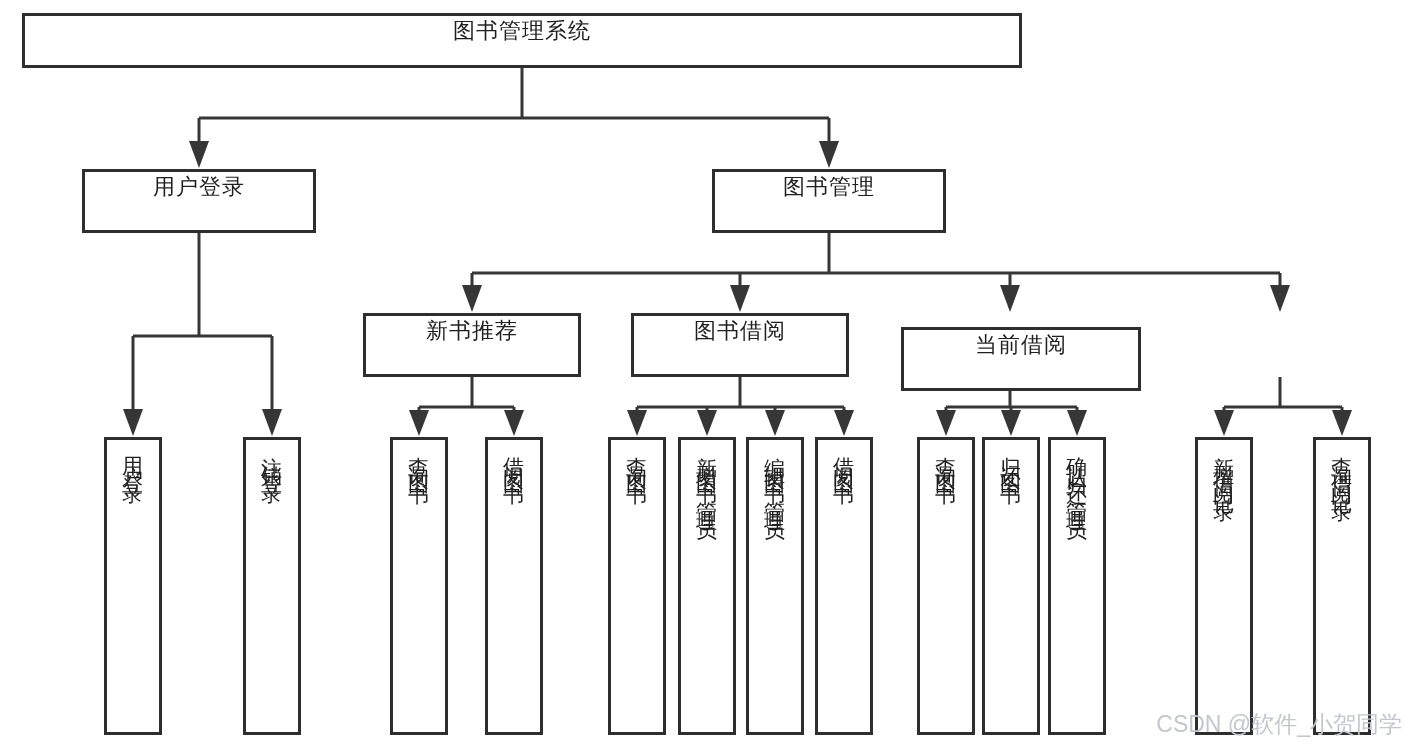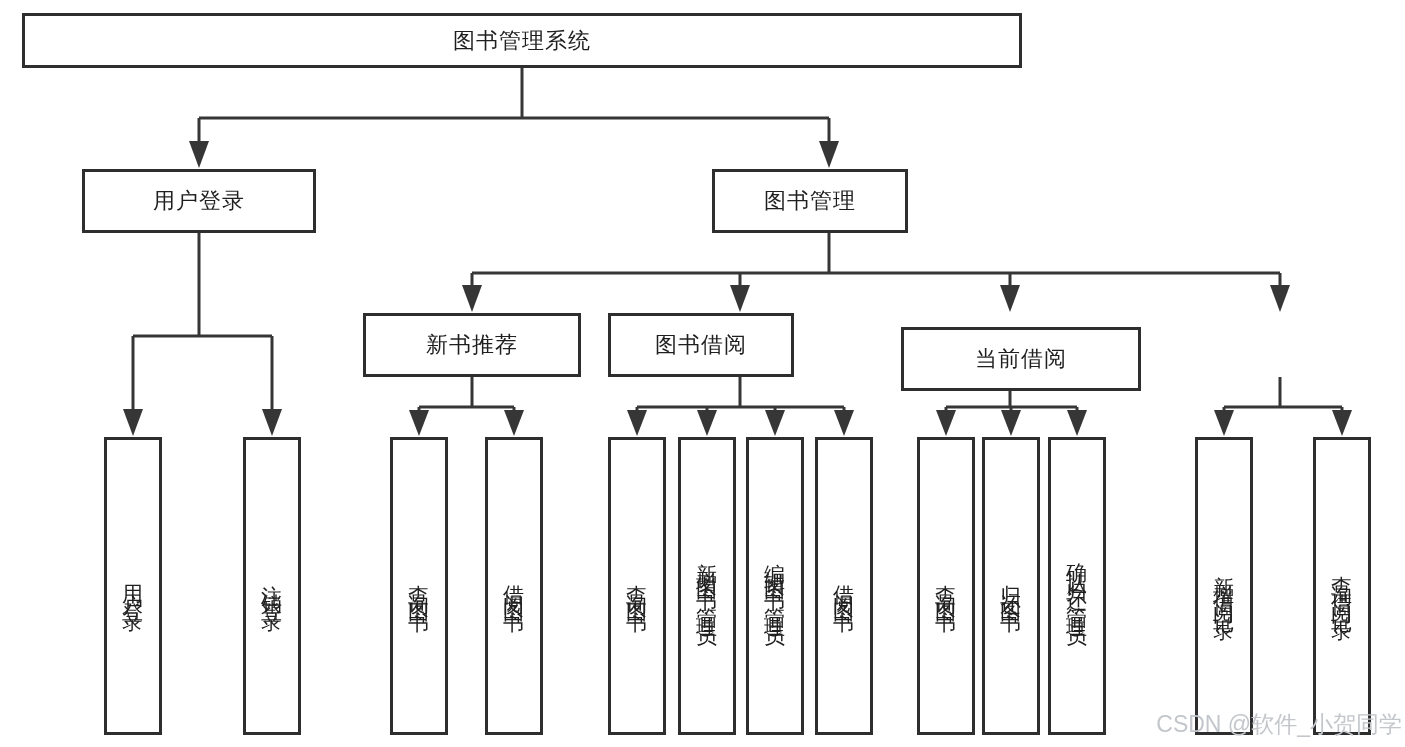--- a/index.html
+++ b/index.html
@@ -21,21 +21,21 @@
     position:absolute;left:0;top:0;width:1405px;height:747px;
     pointer-events:none;
   }
   .wires polyline{stroke:var(--line);stroke-width:3;fill:none;}
   .wires polygon{fill:var(--line);stroke:none;}
   .node{
     position:absolute;
     box-sizing:border-box;
     background:#fff;
     border:3px solid var(--border);
-    display:flex;align-items:center;justify-content:center;
+    display:flex;justify-content:center;
     color:var(--text);
   }
   .node.h span{
     font-size:22px;
     letter-spacing:1px;
     white-space:nowrap;
   }
   .node.v span{
     writing-mode:vertical-rl;
     text-orientation:mixed;
@@ -121,28 +121,28 @@
     <polygon points="1332,410 1352,410 1342,436"></polygon>
   </svg>
 
   <div class="node h" style="left:22px;top:13px;width:1000px;height:55px">
     <span>图书管理系统</span>
   </div>
 
   <div class="node h" style="left:82px;top:169px;width:234px;height:64px">
     <span>用户登录</span>
   </div>
-  <div class="node h" style="left:712px;top:169px;width:196px;height:64px">
+  <div class="node h" style="left:712px;top:169px;width:234px;height:64px">
     <span>图书管理</span>
   </div>
 
   <div class="node h" style="left:363px;top:313px;width:218px;height:64px">
     <span>新书推荐</span>
   </div>
-  <div class="node h" style="left:608px;top:313px;width:186px;height:64px">
+  <div class="node h" style="left:631px;top:313px;width:218px;height:64px">
     <span>图书借阅</span>
   </div>
   <div class="node h" style="left:901px;top:327px;width:240px;height:64px">
     <span>当前借阅</span>
   </div>
 
   <div class="node v" style="left:104px;top:437px;width:58px;height:298px">
     <span>用户登录</span>
   </div>
   <div class="node v" style="left:243px;top:437px;width:58px;height:298px">

